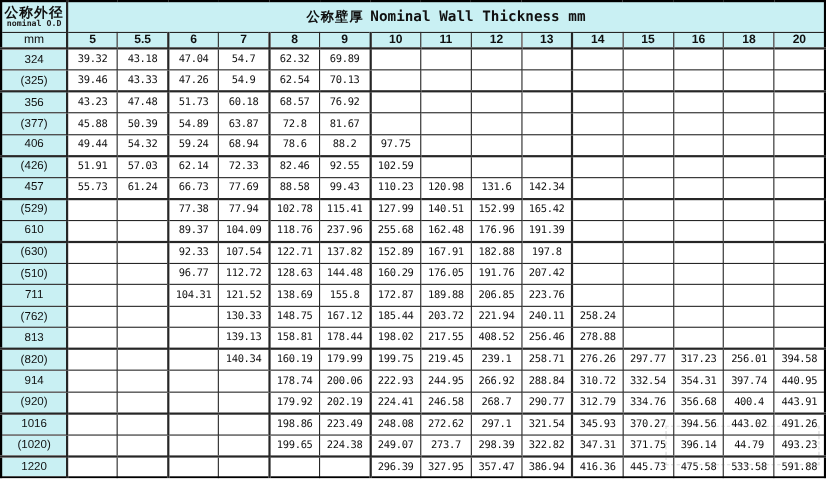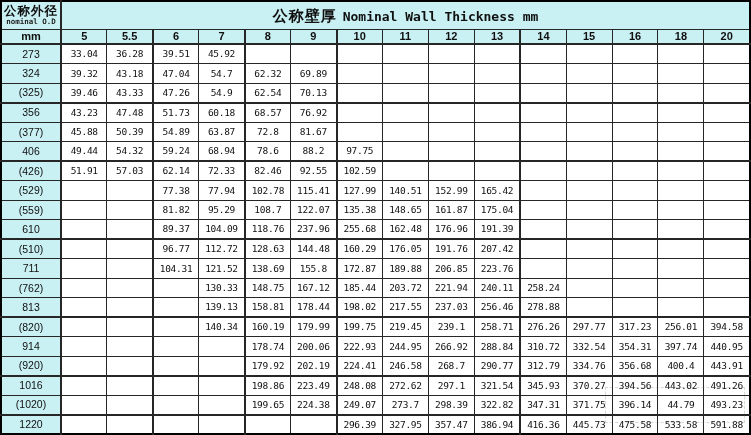--- a/index.html
+++ b/index.html
@@ -22,23 +22,23 @@
     white-space: nowrap; overflow: hidden;
   }
   thead th { background: #c9f0f3; }
   tr.title-row { height: 28px; }
   tr.cols-row { height: 15px; }
   tr.cols-row th { border-bottom-width: 2px; font-size: 11px; }
   tbody tr { height: 16px; }
   th.corner { border-right-width: 2px; margin-left: 44px; }
   th.corner .zh-big { font-weight: bold; font-size: 12.5px; letter-spacing: 1px; }
   th.corner .sub { font-size: 7.5px; margin-top: 1px; color: #222; font-family: "DejaVu Sans Mono", monospace; }
-  th.title-cell .zh-big { font-weight: bold; font-size: 15px; letter-spacing: 1px; }
+  th.title-cell .zh-big { font-weight: bold; font-size: 12px; letter-spacing: 1px; }
   th.title-cell .en { font-weight: bold; font-size: 13px; font-family: "DejaVu Sans Mono", monospace; margin-left: 6px; }
-  th.unit { border-right-width: 2px; font-weight: bold; font-size: 10px; margin-left: 44px; }
+  th.unit { border-right-width: 2px; font-weight: normal; font-size: 10px; margin-left: 44px; }
   td.rlabel { background: #c9f0f3; border-right-width: 2px; font-size: 10.5px; }
   td.cell { background: #ffffff; font-family: "DejaVu Sans Mono", monospace; font-size: 9.5px; letter-spacing: -0.3px; }
   .tr2 { border-right-width: 2px !important; }
   tr.thick-bottom td { border-bottom-width: 2px; }
   .watermark {
     position: absolute; right: 6px; bottom: 12px;
     width: 140px; height: 36px;
     border: 1px dashed rgba(110,110,110,0.45);
     pointer-events: none; opacity: 0.6;
   }
@@ -90,38 +90,20 @@
           <th class="tr2">13</th>
           <th>14</th>
           <th>15</th>
           <th>16</th>
           <th>18</th>
           <th>20</th>
         </tr>
     </thead>
     <tbody id="tbody">
         <tr>
-          <td class="rlabel">273</td>
-          <td class="cell">33.04</td>
-          <td class="cell tr2">36.28</td>
-          <td class="cell">39.51</td>
-          <td class="cell tr2">45.92</td>
-          <td class="cell"></td>
-          <td class="cell tr2"></td>
-          <td class="cell"></td>
-          <td class="cell"></td>
-          <td class="cell"></td>
-          <td class="cell tr2"></td>
-          <td class="cell"></td>
-          <td class="cell"></td>
-          <td class="cell"></td>
-          <td class="cell"></td>
-          <td class="cell"></td>
-        </tr>
-        <tr>
           <td class="rlabel">324</td>
           <td class="cell">39.32</td>
           <td class="cell tr2">43.18</td>
           <td class="cell">47.04</td>
           <td class="cell tr2">54.7</td>
           <td class="cell">62.32</td>
           <td class="cell tr2">69.89</td>
           <td class="cell"></td>
           <td class="cell"></td>
           <td class="cell"></td>
@@ -215,75 +197,93 @@
           <td class="cell">102.59</td>
           <td class="cell"></td>
           <td class="cell"></td>
           <td class="cell tr2"></td>
           <td class="cell"></td>
           <td class="cell"></td>
           <td class="cell"></td>
           <td class="cell"></td>
           <td class="cell"></td>
         </tr>
+        <tr class="thick-bottom">
+          <td class="rlabel">457</td>
+          <td class="cell">55.73</td>
+          <td class="cell tr2">61.24</td>
+          <td class="cell">66.73</td>
+          <td class="cell tr2">77.69</td>
+          <td class="cell">88.58</td>
+          <td class="cell tr2">99.43</td>
+          <td class="cell">110.23</td>
+          <td class="cell">120.98</td>
+          <td class="cell">131.6</td>
+          <td class="cell tr2">142.34</td>
+          <td class="cell"></td>
+          <td class="cell"></td>
+          <td class="cell"></td>
+          <td class="cell"></td>
+          <td class="cell"></td>
+        </tr>
         <tr>
           <td class="rlabel">(529)</td>
           <td class="cell"></td>
           <td class="cell tr2"></td>
           <td class="cell">77.38</td>
           <td class="cell tr2">77.94</td>
           <td class="cell">102.78</td>
           <td class="cell tr2">115.41</td>
           <td class="cell">127.99</td>
           <td class="cell">140.51</td>
           <td class="cell">152.99</td>
           <td class="cell tr2">165.42</td>
           <td class="cell"></td>
           <td class="cell"></td>
           <td class="cell"></td>
           <td class="cell"></td>
           <td class="cell"></td>
         </tr>
-        <tr>
-          <td class="rlabel">(559)</td>
-          <td class="cell"></td>
-          <td class="cell tr2"></td>
-          <td class="cell">81.82</td>
-          <td class="cell tr2">95.29</td>
-          <td class="cell">108.7</td>
-          <td class="cell tr2">122.07</td>
-          <td class="cell">135.38</td>
-          <td class="cell">148.65</td>
-          <td class="cell">161.87</td>
-          <td class="cell tr2">175.04</td>
-          <td class="cell"></td>
-          <td class="cell"></td>
-          <td class="cell"></td>
-          <td class="cell"></td>
-          <td class="cell"></td>
-        </tr>
         <tr class="thick-bottom">
           <td class="rlabel">610</td>
           <td class="cell"></td>
           <td class="cell tr2"></td>
           <td class="cell">89.37</td>
           <td class="cell tr2">104.09</td>
           <td class="cell">118.76</td>
           <td class="cell tr2">237.96</td>
           <td class="cell">255.68</td>
           <td class="cell">162.48</td>
           <td class="cell">176.96</td>
           <td class="cell tr2">191.39</td>
           <td class="cell"></td>
           <td class="cell"></td>
           <td class="cell"></td>
           <td class="cell"></td>
           <td class="cell"></td>
         </tr>
         <tr>
+          <td class="rlabel">(630)</td>
+          <td class="cell"></td>
+          <td class="cell tr2"></td>
+          <td class="cell">92.33</td>
+          <td class="cell tr2">107.54</td>
+          <td class="cell">122.71</td>
+          <td class="cell tr2">137.82</td>
+          <td class="cell">152.89</td>
+          <td class="cell">167.91</td>
+          <td class="cell">182.88</td>
+          <td class="cell tr2">197.8</td>
+          <td class="cell"></td>
+          <td class="cell"></td>
+          <td class="cell"></td>
+          <td class="cell"></td>
+          <td class="cell"></td>
+        </tr>
+        <tr>
           <td class="rlabel">(510)</td>
           <td class="cell"></td>
           <td class="cell tr2"></td>
           <td class="cell">96.77</td>
           <td class="cell tr2">112.72</td>
           <td class="cell">128.63</td>
           <td class="cell tr2">144.48</td>
           <td class="cell">160.29</td>
           <td class="cell">176.05</td>
           <td class="cell">191.76</td>
@@ -333,21 +333,21 @@
         <tr class="thick-bottom">
           <td class="rlabel">813</td>
           <td class="cell"></td>
           <td class="cell tr2"></td>
           <td class="cell"></td>
           <td class="cell tr2">139.13</td>
           <td class="cell">158.81</td>
           <td class="cell tr2">178.44</td>
           <td class="cell">198.02</td>
           <td class="cell">217.55</td>
-          <td class="cell">237.03</td>
+          <td class="cell">408.52</td>
           <td class="cell tr2">256.46</td>
           <td class="cell">278.88</td>
           <td class="cell"></td>
           <td class="cell"></td>
           <td class="cell"></td>
           <td class="cell"></td>
         </tr>
         <tr>
           <td class="rlabel">(820)</td>
           <td class="cell"></td>

